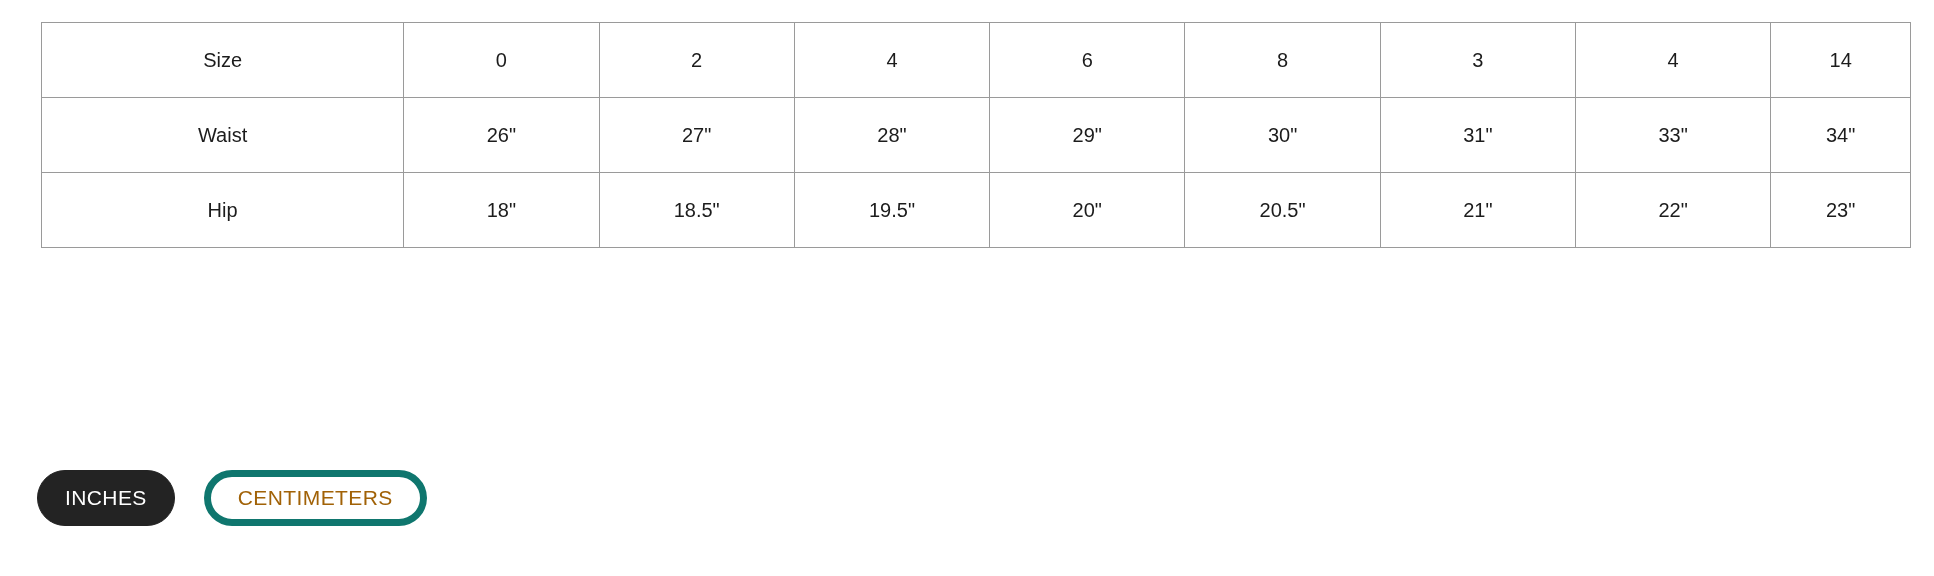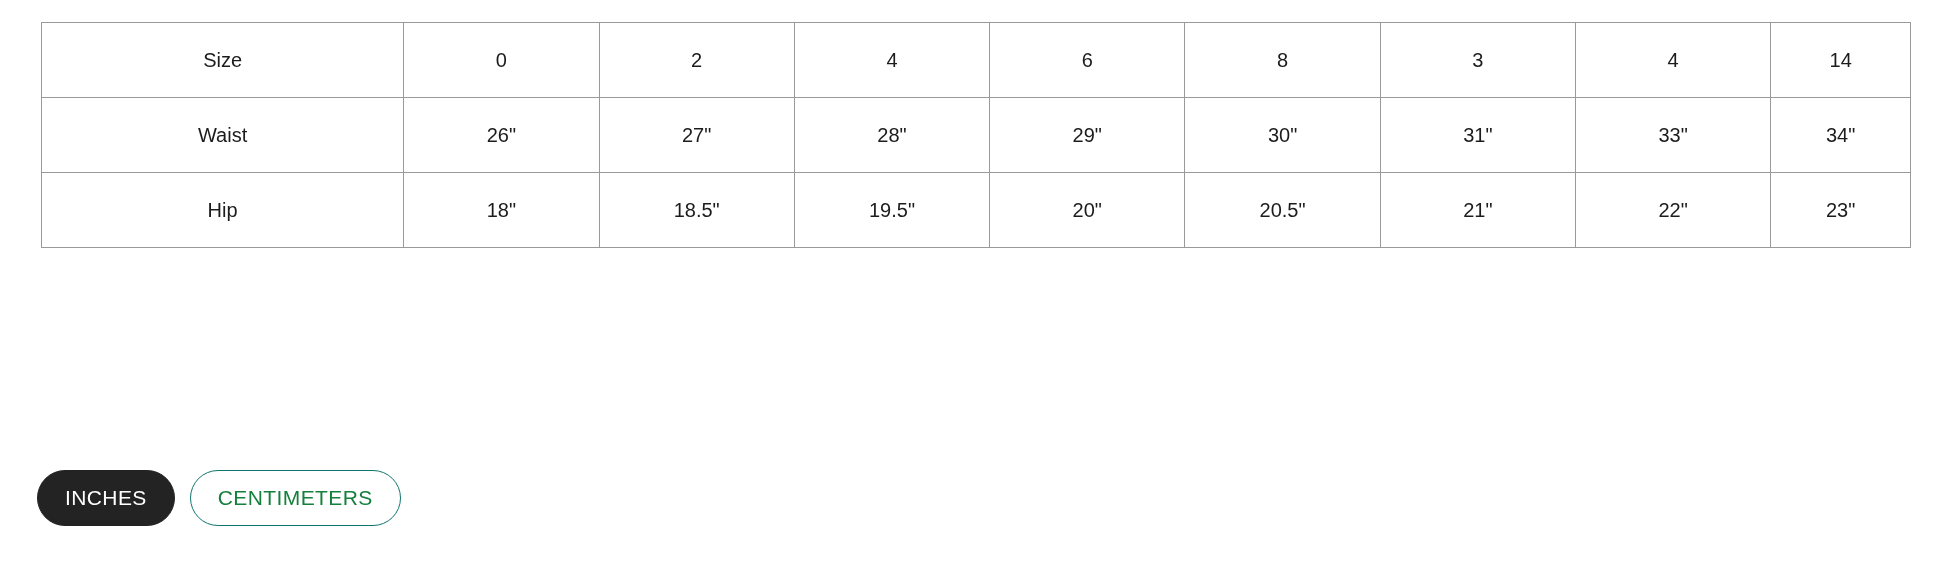--- a/index.html
+++ b/index.html
@@ -58,21 +58,21 @@
   table.size-table col.col-data  { width: 186px; }
   table.size-table col.col-last  { width: 133px; }
 
   
   .unit-toggle {
     position: absolute;
     left: 25px;
     top: 470px;
     display: flex;
     align-items: center;
-    gap: 15px;
+    gap: 29px;
   }
 
   .unit-btn {
     box-sizing: border-box;
     display: inline-flex;
     align-items: center;
     justify-content: center;
     height: 56px;
     border-radius: 28px;
     font-size: 21px;
@@ -85,22 +85,22 @@
 
   .unit-btn.is-active {
     background: #232323;
     color: #ffffff;
     border: 1px solid #232323;
     padding: 0 27px;
   }
 
   .unit-btn.is-inactive {
     background: #ffffff;
-    color: #15803d;
-    border: 1px solid #0f766e;
+    color: #a16207;
+    border: 7px solid #0f766e;
     padding: 0 27px;
   }
 </style>
 </head>
 <body>
 
 <div class="page">
 
   <div class="size-table-wrap">
     <table class="size-table">

